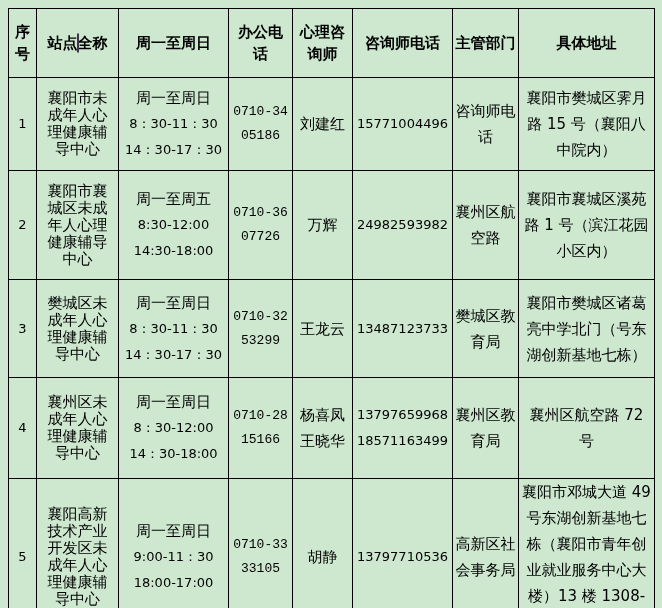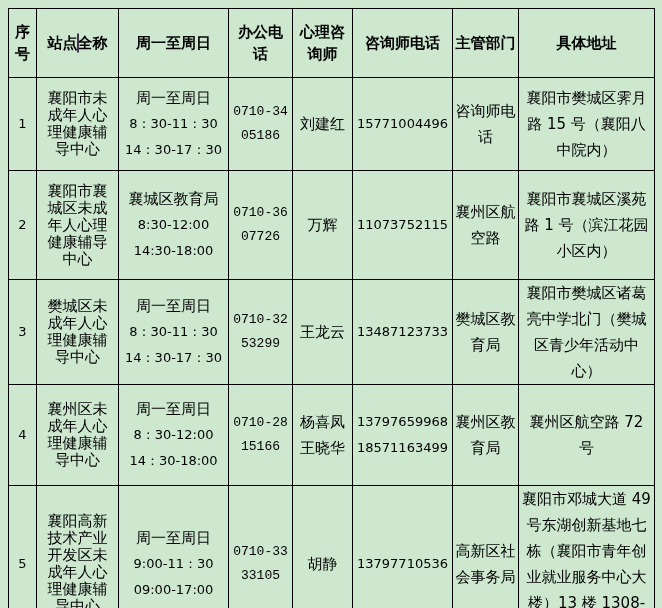--- a/index.html
+++ b/index.html
@@ -100,33 +100,33 @@
       <td>咨询师电话</td>
       <td>襄阳市樊城区霁月路 15 号（襄阳八中院内）</td>
     </tr>
 
     <tr class="r2">
       <td class="num">2</td>
       <td>
             <div class="site-inner">襄阳市襄城区未成年人心理健康辅导中心</div>
           </td>
       <td>
-        <span class="line">襄城区教育局</span>
+        <span class="line">周一至周五</span>
         <span class="line num nowrap">8:30-12:00</span>
         <span class="line num nowrap">14:30-18:00</span>
       </td>
       <td>
             <div class="phone-inner num">0710-3607726</div>
           </td>
       <td>
         <span class="line">万辉</span>
 
       </td>
       <td>
-        <span class="line num">11073752115</span>
+        <span class="line num">24982593982</span>
 
       </td>
       <td>襄州区航空路</td>
       <td>襄阳市襄城区溪苑路 1 号（滨江花园小区内）</td>
     </tr>
 
     <tr class="r3">
       <td class="num">3</td>
       <td>
             <div class="site-inner">樊城区未成年人心理健康辅导中心</div>
@@ -141,21 +141,21 @@
           </td>
       <td>
         <span class="line">王龙云</span>
 
       </td>
       <td>
         <span class="line num">13487123733</span>
 
       </td>
       <td>樊城区教育局</td>
-      <td>襄阳市樊城区诸葛亮中学北门（樊城区青少年活动中心）</td>
+      <td>襄阳市樊城区诸葛亮中学北门（号东湖创新基地七栋）</td>
     </tr>
 
     <tr class="r4">
       <td class="num">4</td>
       <td>
             <div class="site-inner">襄州区未成年人心理健康辅导中心</div>
           </td>
       <td>
         <span class="line">周一至周日</span>
         <span class="line num nowrap">8：30-12:00</span>
@@ -177,21 +177,21 @@
     </tr>
 
     <tr class="r5">
       <td class="num">5</td>
       <td>
             <div class="site-inner">襄阳高新技术产业开发区未成年人心理健康辅导中心</div>
           </td>
       <td>
         <span class="line">周一至周日</span>
         <span class="line num nowrap">9:00-11：30</span>
-        <span class="line num nowrap">09:00-17:00</span>
+        <span class="line num nowrap">18:00-17:00</span>
       </td>
       <td>
             <div class="phone-inner num">0710-3333105</div>
           </td>
       <td>
         <span class="line">胡静</span>
 
       </td>
       <td>
         <span class="line num">13797710536</span>

